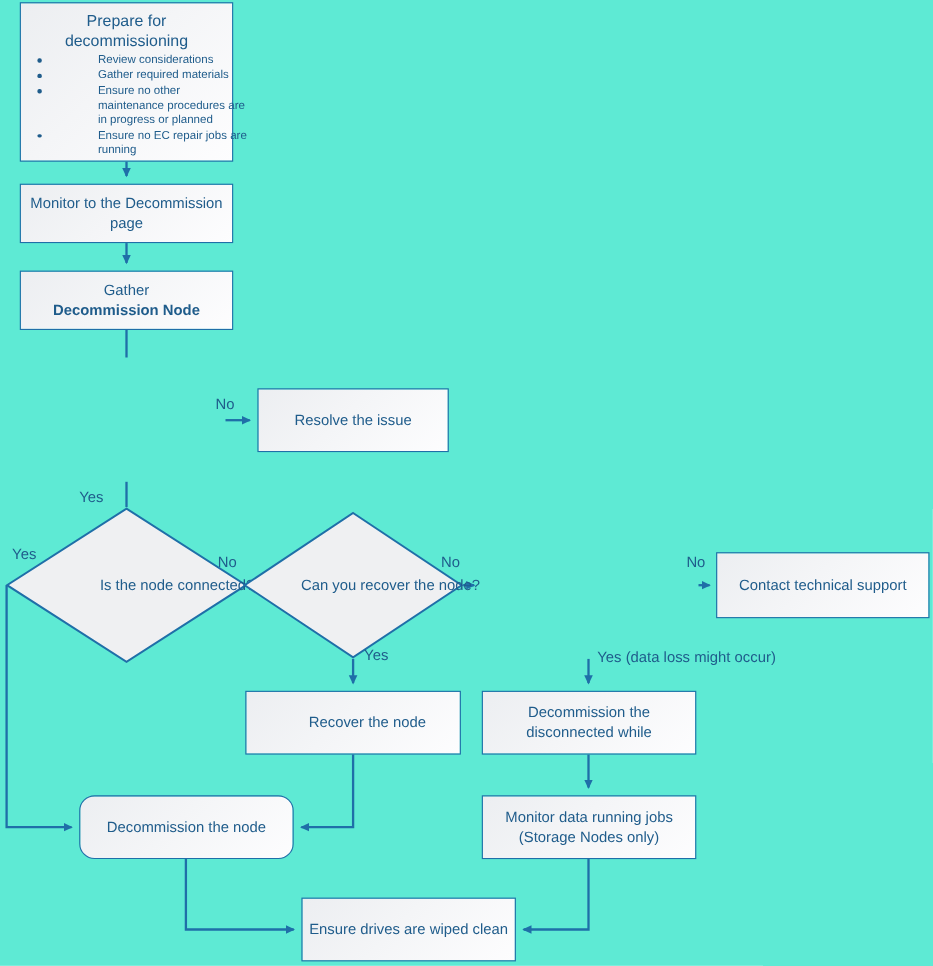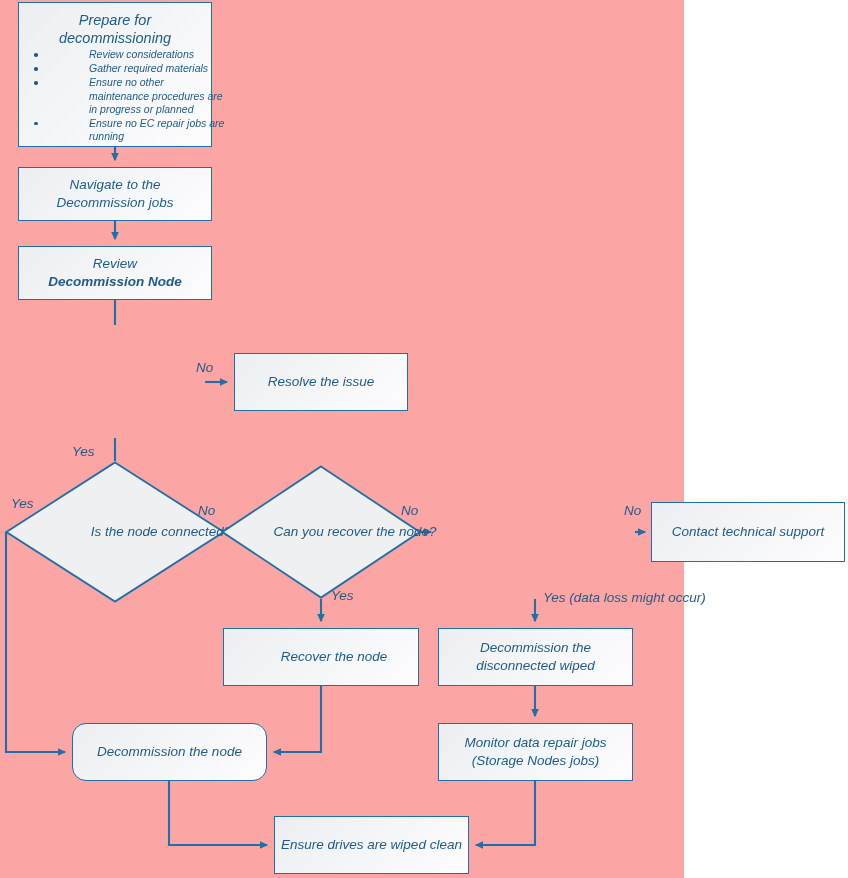--- a/index.html
+++ b/index.html
@@ -2,21 +2,21 @@
 <html><head>
 <meta charset="utf-8">
 <style>
   html,body{margin:0;padding:0;background:#ffffff;}
   body{
     width:848px;height:878px;
     font-family:"Liberation Sans","DejaVu Sans",sans-serif;
     color:#1F5C8B;
     overflow:hidden;
   }
-  #canvas{position:relative;width:684px;height:878px;background:#fca5a5;font-style:italic;}
+  #canvas{position:relative;width:848px;height:878px;background:#5eead4;}
   svg#wires{position:absolute;left:0;top:0;width:848px;height:878px;}
 
   
   .node{
     position:absolute;
     box-sizing:border-box;
     border:1.6px solid #1F6FA8;
     background:linear-gradient(135deg,#eceef1 0%,#f4f5f7 45%,#fdfdfe 100%);
     display:flex;align-items:center;justify-content:center;
     text-align:center;
@@ -114,52 +114,52 @@
       <ul class="bullets">
         <li>Review considerations</li>
         <li>Gather required materials</li>
         <li>Ensure no other maintenance procedures are in progress or planned</li>
         <li>Ensure no EC repair jobs are running</li>
       </ul>
     </div>
   </div>
 
   <div class="node" style="left:18px;top:167px;width:194px;height:54px;">
-    <span>Navigate to the Decommission jobs</span>
+    <span>Monitor to the Decommission page</span>
   </div>
 
   <div class="node" style="left:18px;top:246px;width:194px;height:54px;">
     <span>
-      <span>Review</span><br>
+      <span>Gather</span><br>
       <span class="bold">Decommission Node</span>
     </span>
   </div>
 
   <div class="node" style="left:234px;top:353px;width:174px;height:58px;">
     <span>Resolve the issue</span>
   </div>
 
   <div class="node" style="left:651px;top:502px;width:194px;height:60px;">
     <span>Contact technical support</span>
   </div>
 
   <div class="node" style="left:223px;top:628px;width:196px;height:58px;padding-left:32px;">
     <span>Recover the node</span>
   </div>
 
   <div class="node" style="left:438px;top:628px;width:195px;height:58px;">
-    <span>Decommission the disconnected wiped</span>
+    <span>Decommission the disconnected while</span>
   </div>
 
   <div class="node" style="left:72px;top:723px;width:195px;height:58px;border-radius:14px;">
     <span>Decommission the node</span>
   </div>
 
   <div class="node" style="left:438px;top:723px;width:195px;height:58px;">
-    <span>Monitor data repair jobs (Storage Nodes jobs)</span>
+    <span>Monitor data running jobs (Storage Nodes only)</span>
   </div>
 
   <div class="node" style="left:274px;top:816px;width:195px;height:58px;text-align:right;">
     <span>Ensure drives are wiped clean</span>
   </div>
 
 
   <div class="decision" style="left:5px;top:461px;width:220px;height:142px;">
     <svg width="220" height="142" viewBox="0 0 220 142" xmlns="http://www.w3.org/2000/svg">
       <polygon points="110,1.4 218.6,71 110,140.6 1.4,71" fill="#eff0f2" stroke="#1F6FA8" stroke-width="1.8"></polygon>

